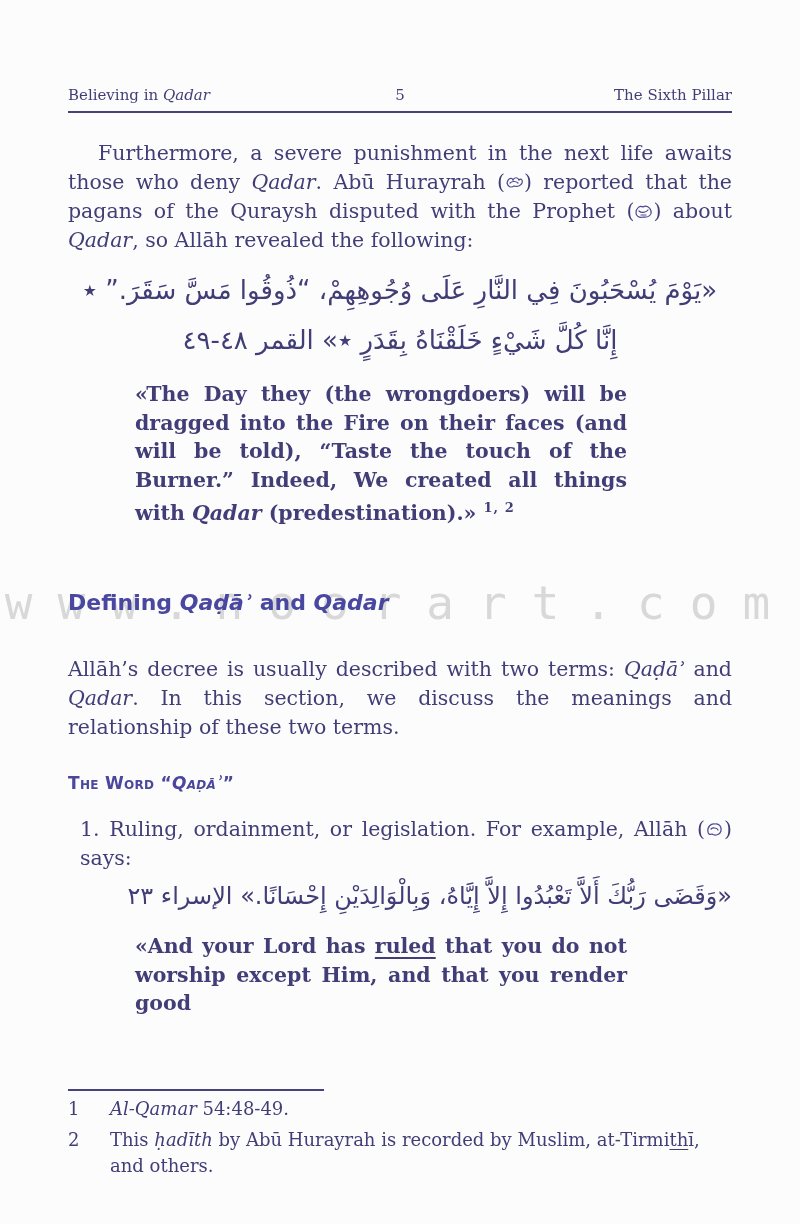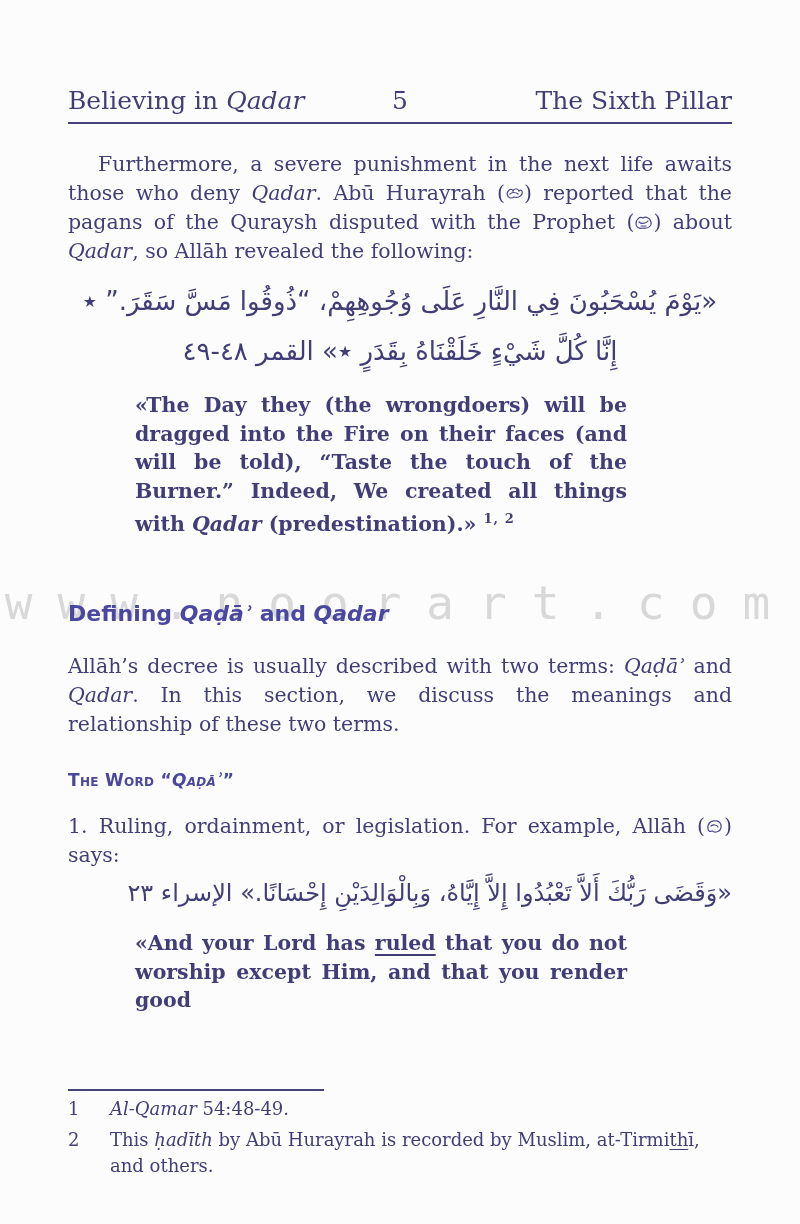--- a/index.html
+++ b/index.html
@@ -17,31 +17,31 @@
   .content{position:relative;z-index:1;}
   
   .watermark{
     position:absolute;z-index:0;
     top:576px;left:50%;transform:translateX(-50%);
     font-family:"DejaVu Sans Mono","Liberation Mono",monospace;
     font-size:46px;letter-spacing:25px;white-space:nowrap;
     color:#d8d8d8;
   }
   
-  .hdr{display:flex;align-items:flex-end;font-size:25px;}
+  .hdr{display:flex;align-items:flex-end;font-size:15px;}
   .hdr .h-left{flex:1;text-align:left;}
   .hdr .h-center{flex:0 0 auto;text-align:center;}
   .hdr .h-right{flex:1;text-align:right;}
   .header-rule{border:none;border-top:2px solid #46427c;margin:7px 0 0 0;}
   
   p.body{
     font-size:20.5px;line-height:29px;text-align:justify;
     margin:26px 0 0 0;
   }
-  p.body.no-gap{margin-top:22px;}
+  p.body.no-gap{margin-top:22px;margin-left:12px;}
   .ti{text-indent:30px;}
   
   .arabic{
     direction:rtl;
     font-family:"DejaVu Sans","Liberation Sans",sans-serif;
     font-size:26px;line-height:50px;text-align:center;
     margin:10px 0 0 0;
   }
   .arabic.single{font-size:24px;line-height:42px;margin-top:2px;text-align:right;}
   
@@ -108,21 +108,21 @@
 
     <div class="arabic" dir="rtl">
       <div data-bind="verse1.line1">«يَوْمَ يُسْحَبُونَ فِي النَّارِ عَلَى وُجُوهِهِمْ، “ذُوقُوا مَسَّ سَقَرَ.” ٭</div>
       <div data-bind="verse1.line2">إِنَّا كُلَّ شَيْءٍ خَلَقْنَاهُ بِقَدَرٍ ٭» القمر ٤٨-٤٩</div>
     </div>
 
     <div class="quote"><span data-bind="quote1.s0">«The Day they (the wrongdoers) will be dragged into the Fire on their faces (and will be told), “Taste the touch of the Burner.” Indeed, We created all things with </span><i data-bind="quote1.i0">Qadar</i><span data-bind="quote1.s1"> (predestination).»</span> <sup data-bind="quote1.sup">1, 2</sup></div>
 
     <h2 class="section"><span data-bind="section_heading.s0">Defining </span><i data-bind="section_heading.i0">Qaḍāʾ</i><span data-bind="section_heading.s1"> and </span><i data-bind="section_heading.i1">Qadar</i></h2>
 
-    <p class="body" style="margin-top:26px"><span data-bind="para2.s0">Allāh’s decree is usually described with two terms: </span><i data-bind="para2.i0">Qaḍāʾ</i><span data-bind="para2.s1"> and </span><i data-bind="para2.i1">Qadar</i><span data-bind="para2.s2">. In this section, we discuss the meanings and relationship of these two terms.</span></p>
+    <p class="body" style="margin-top:40px"><span data-bind="para2.s0">Allāh’s decree is usually described with two terms: </span><i data-bind="para2.i0">Qaḍāʾ</i><span data-bind="para2.s1"> and </span><i data-bind="para2.i1">Qadar</i><span data-bind="para2.s2">. In this section, we discuss the meanings and relationship of these two terms.</span></p>
 
     <h3 class="subsection"><span data-bind="subsection_heading.s0">The Word “</span><i data-bind="subsection_heading.i0">Qaḍāʾ</i><span data-bind="subsection_heading.s1">”</span></h3>
 
 
     <p class="body no-gap"><span data-bind="item1.s0">1. Ruling, ordainment, or legislation. For example, Allāh (</span><span class="honorific"><svg viewBox="0 0 19 17">
             <g fill="none" stroke="#4a478f" stroke-width="1.2" stroke-linecap="round">
               <path d="M3,11 C2,6 6,2 10,3 C14,2 17,6 16,10 C15,14 10,15 7,13 C5,14 3,13 3,11 Z"></path>
               <path d="M6,8 C8,6 12,7 13,9"></path>
             </g>
           </svg></span><span data-bind="item1.s1">) says:</span></p>

